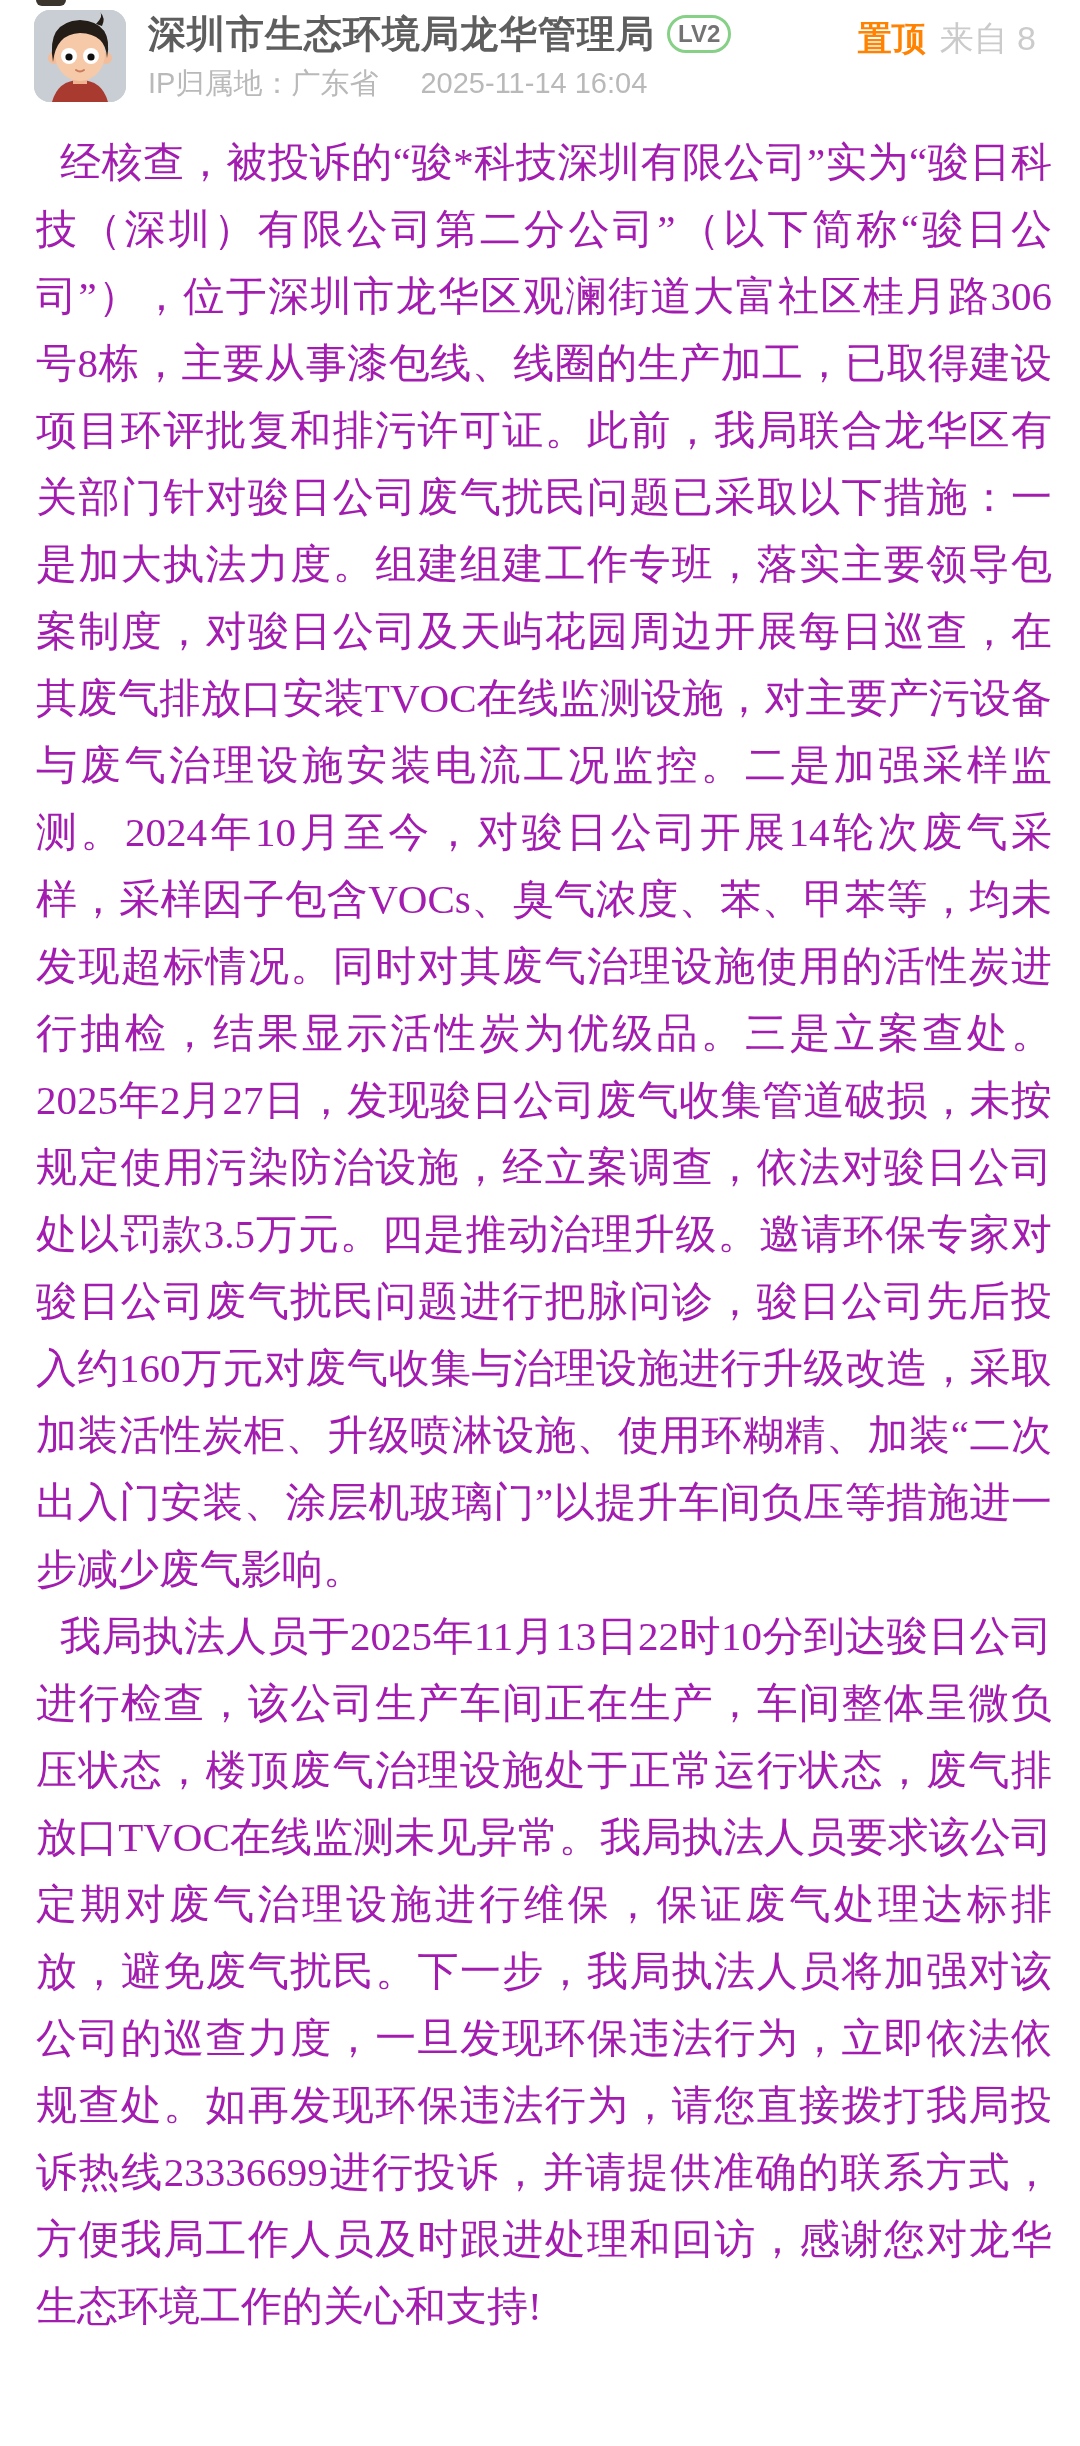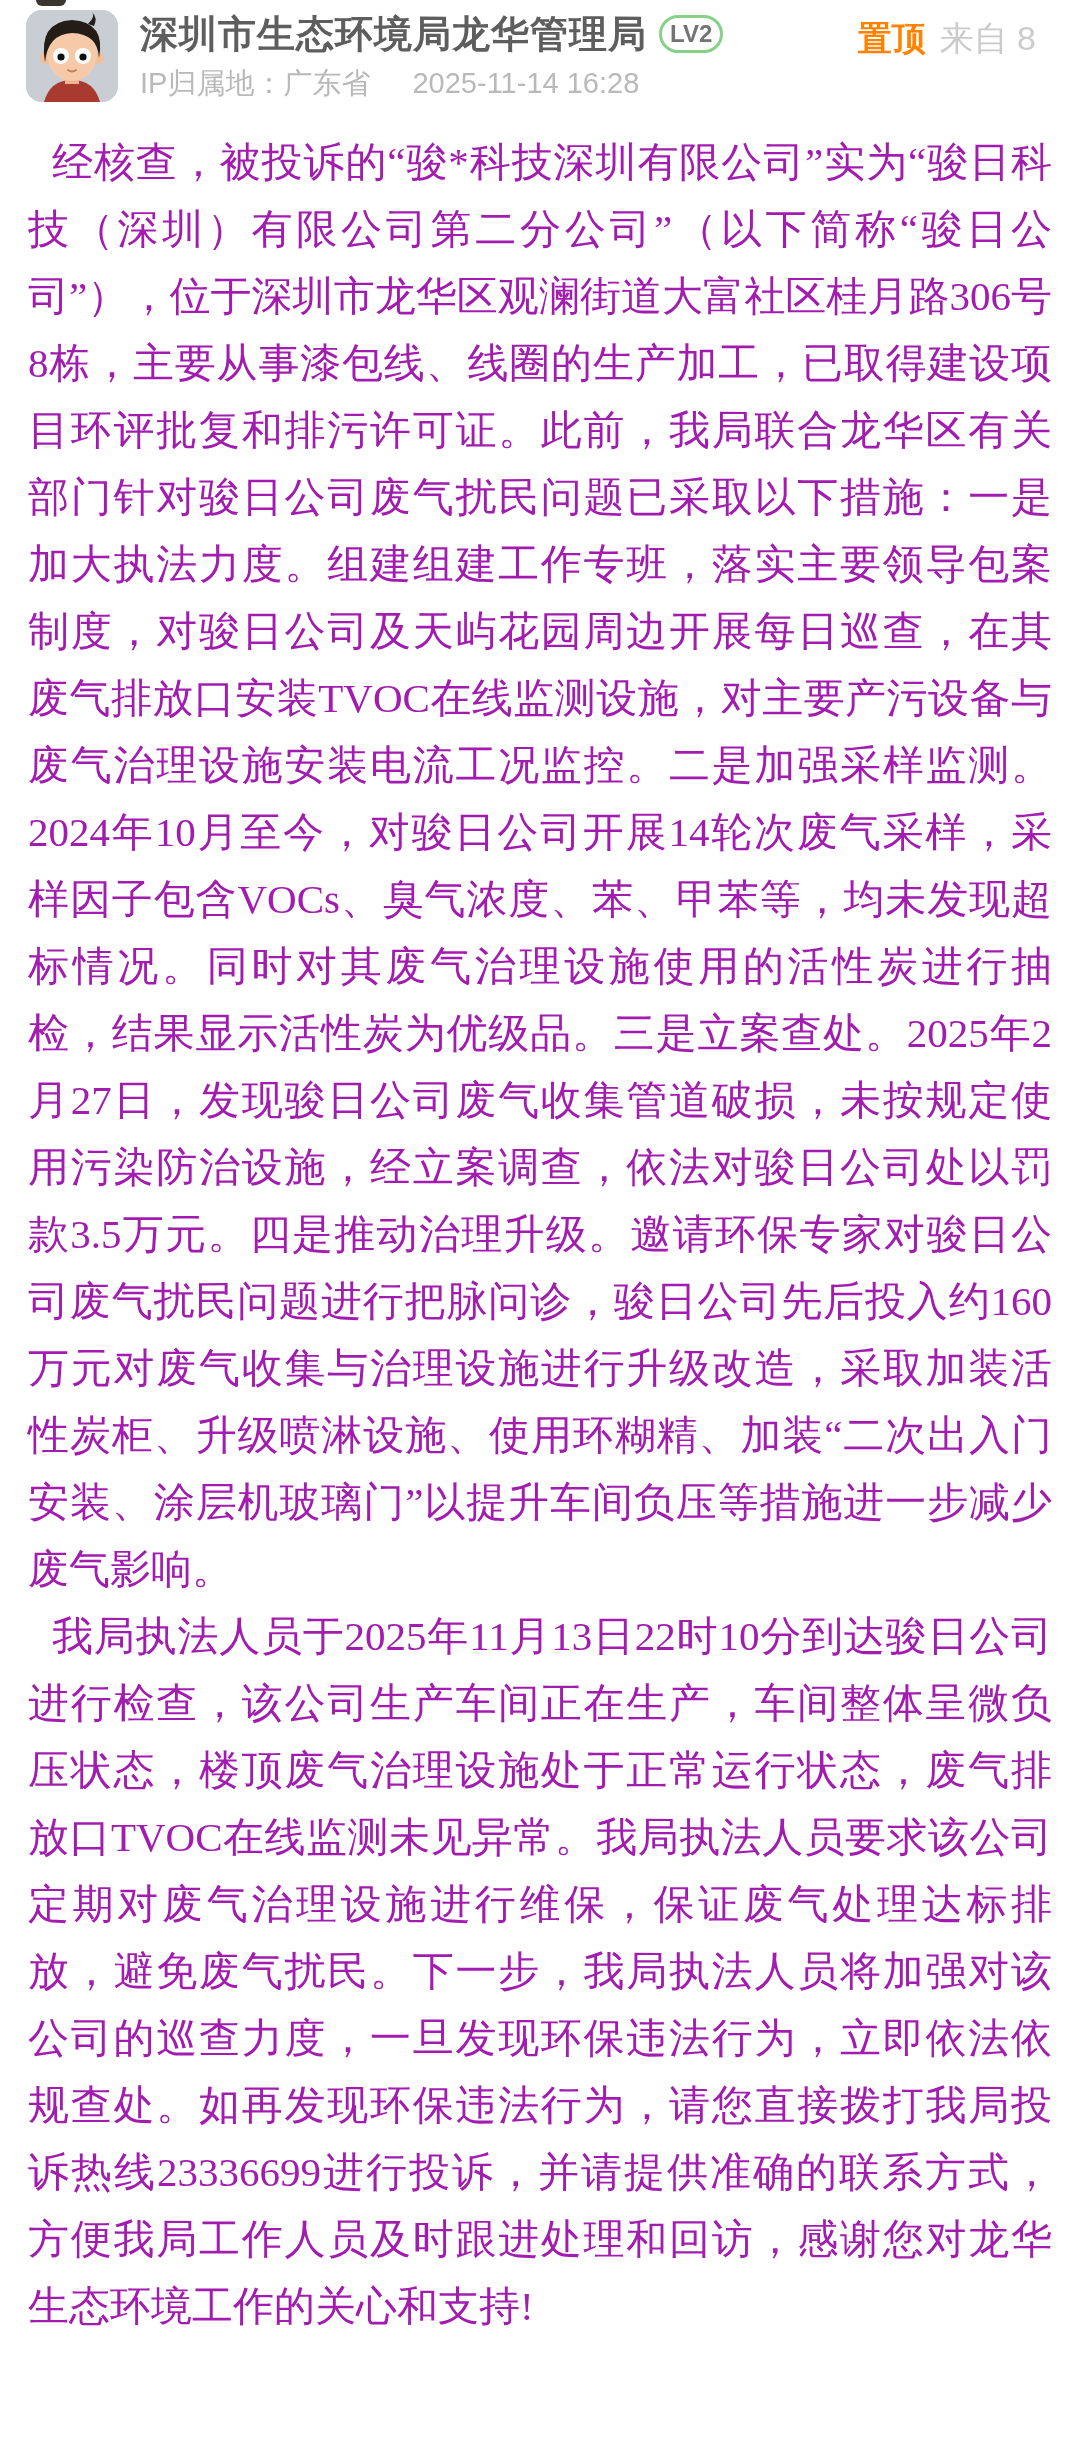--- a/index.html
+++ b/index.html
@@ -5,20 +5,21 @@
   * { margin: 0; padding: 0; box-sizing: border-box; }
   html, body { background: #ffffff; }
   .page {
     position: relative;
     width: 1080px;
     height: 2446px;
     margin: 0 auto;
     background: #ffffff;
     overflow: hidden;
     font-family: "Liberation Sans", "DejaVu Sans", sans-serif;
+    padding-left: 8px;
   }
   
   .top-artifact {
     position: absolute;
     left: 36px; top: 0;
     width: 30px; height: 6px;
     background: #3c352e;
     border-radius: 0 0 8px 8px;
   }
   .post-header {
@@ -139,21 +140,21 @@
       </svg>
     </div>
 
     <div class="user-block">
       <div class="name-row">
         <span class="username">深圳市生态环境局龙华管理局</span>
         <span class="level-badge">LV2</span>
       </div>
       <div class="meta-row">
         <span class="ip-location">IP归属地：广东省</span>
-        <span class="timestamp">2025-11-14 16:28</span>
+        <span class="timestamp">2025-11-14 16:04</span>
       </div>
     </div>
 
     <div class="header-right">
       <span class="pinned-label">置顶</span>
       <span class="source-label">来自 8</span>
     </div>
 
   </div>
 

